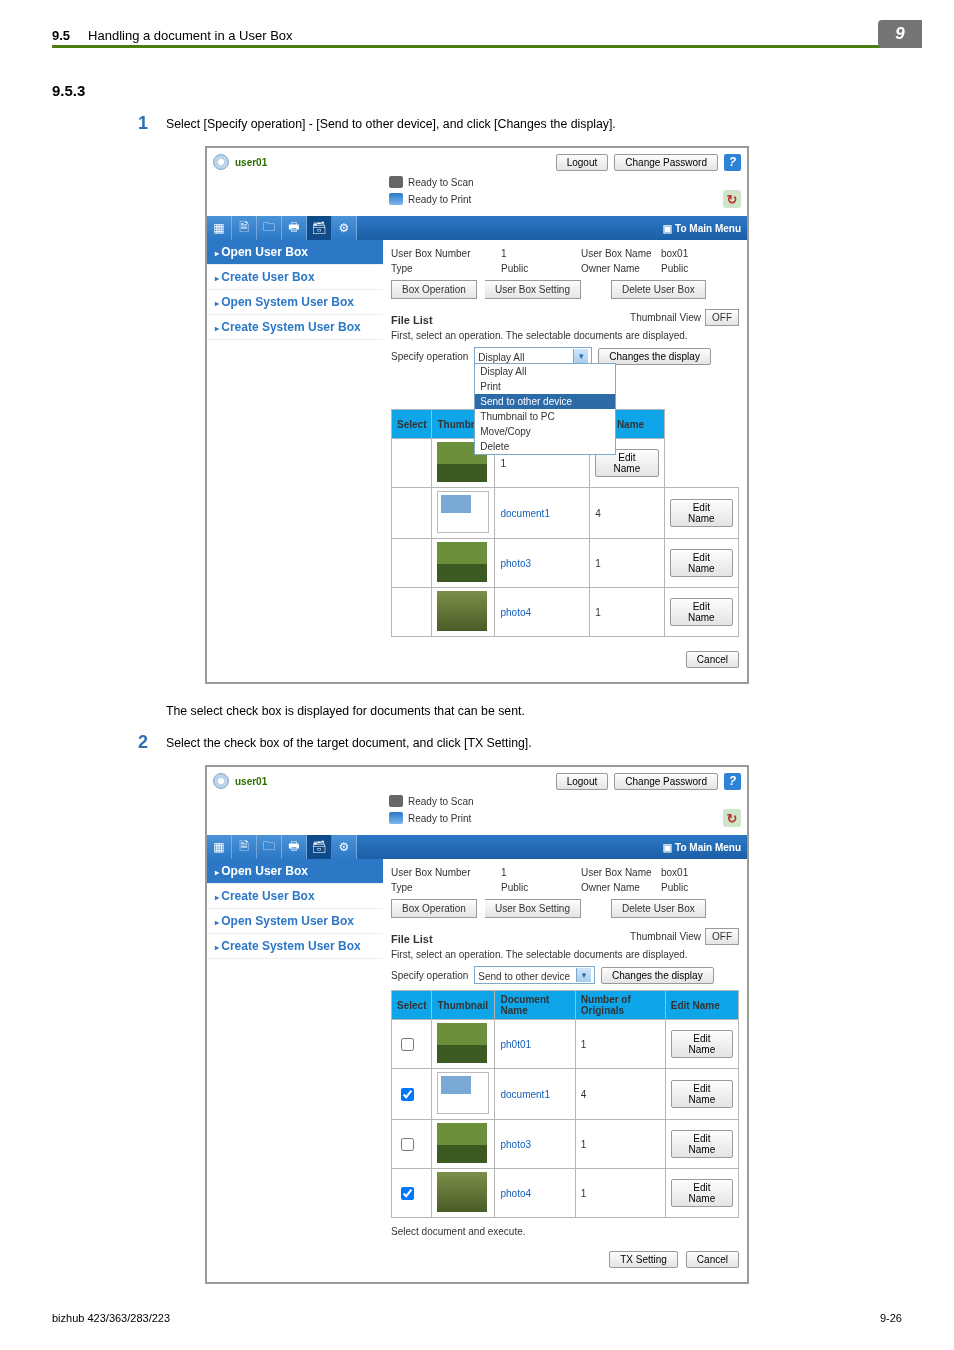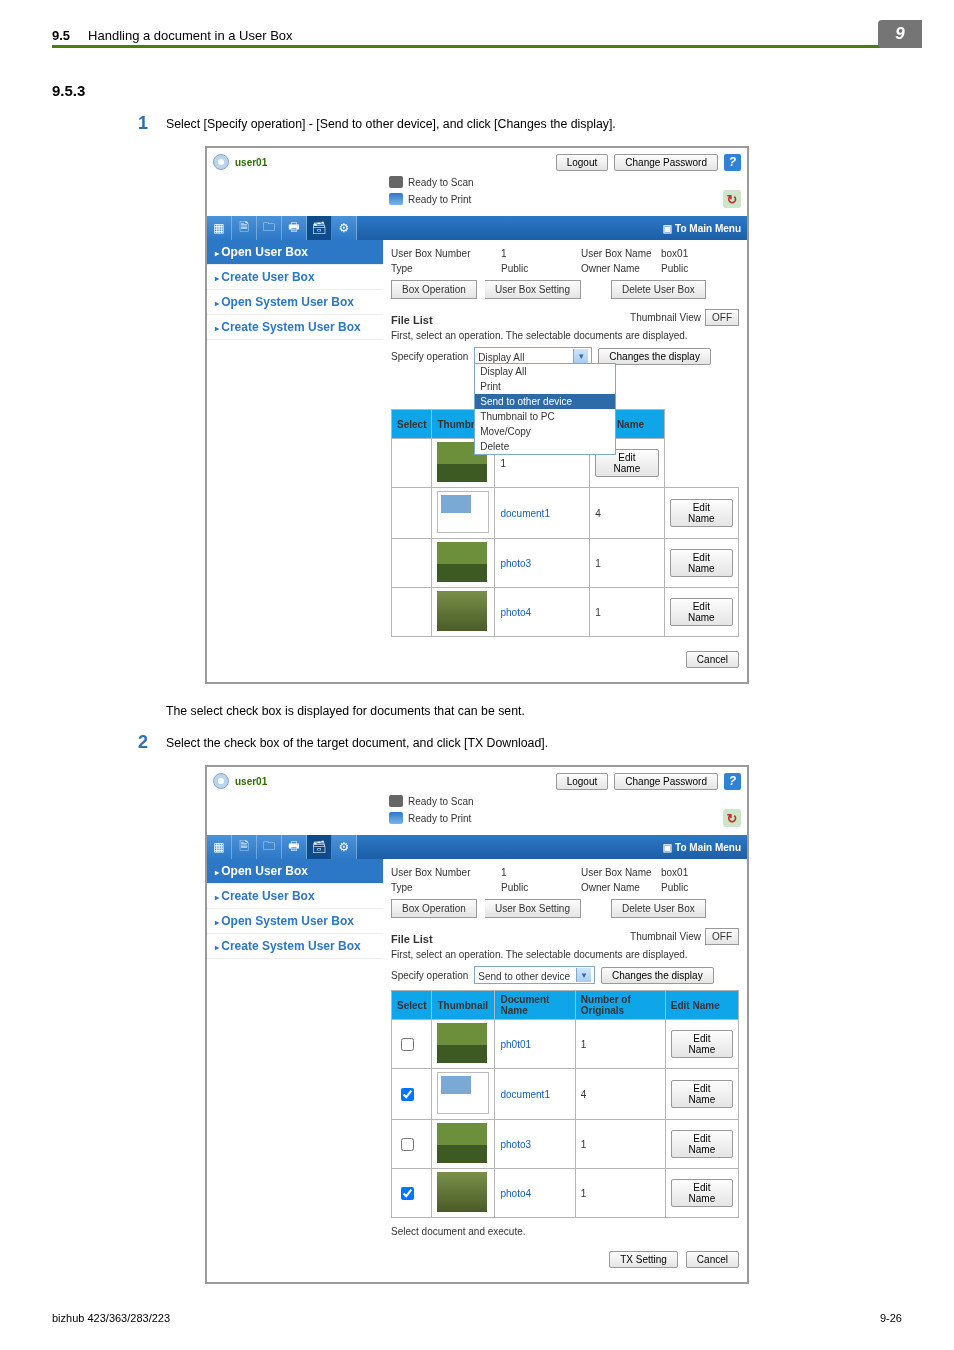--- a/index.html
+++ b/index.html
@@ -203,21 +203,21 @@
             <button class="btn">Cancel</button>
           </div>
       </div>
     </div>
   </div>
 
   <div style="margin:4px 0 10px 114px;font-size:12.3px">The select check box is displayed for documents that can be sent.</div>
 
   <div class="step">
     <div class="stepnum">2</div>
-    <div class="steptxt">Select the check box of the target document, and click [TX Download].</div>
+    <div class="steptxt">Select the check box of the target document, and click [TX Setting].</div>
   </div>
 
   <div class="shot">
     <div class="topbar">
       <span class="usericon"></span>
       <span class="uname">user01</span>
       <span class="flex1"></span>
       <button class="btn">Logout</button>
       <button class="btn">Change Password</button>
       <span class="help">?</span>

